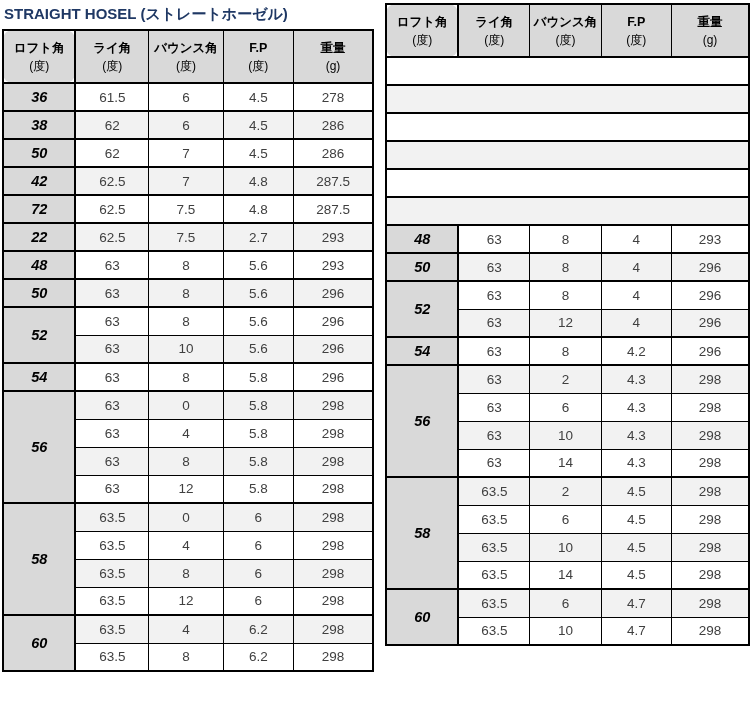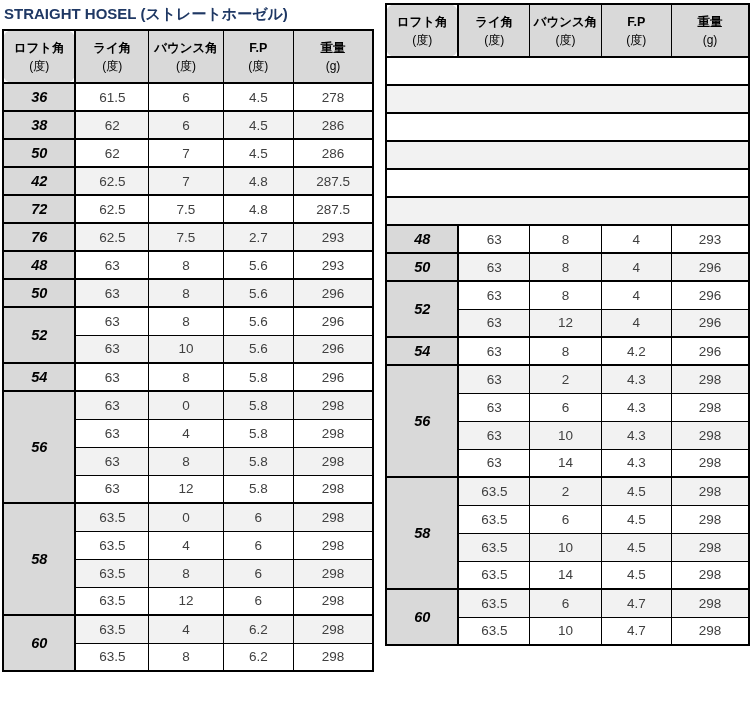--- a/index.html
+++ b/index.html
@@ -122,21 +122,21 @@
             <td class="data">287.5</td>
           </tr>
           <tr class="gstart">
             <td class="loft" rowspan="1">72</td>
             <td class="data">62.5</td>
             <td class="data">7.5</td>
             <td class="data">4.8</td>
             <td class="data">287.5</td>
           </tr>
           <tr class="gstart alt">
-            <td class="loft" rowspan="1">76</td>
+            <td class="loft" rowspan="1">22</td>
             <td class="data">62.5</td>
             <td class="data">7.5</td>
             <td class="data">2.7</td>
             <td class="data">293</td>
           </tr>
           <tr class="gstart">
             <td class="loft" rowspan="1">48</td>
             <td class="data">63</td>
             <td class="data">8</td>
             <td class="data">5.6</td>

